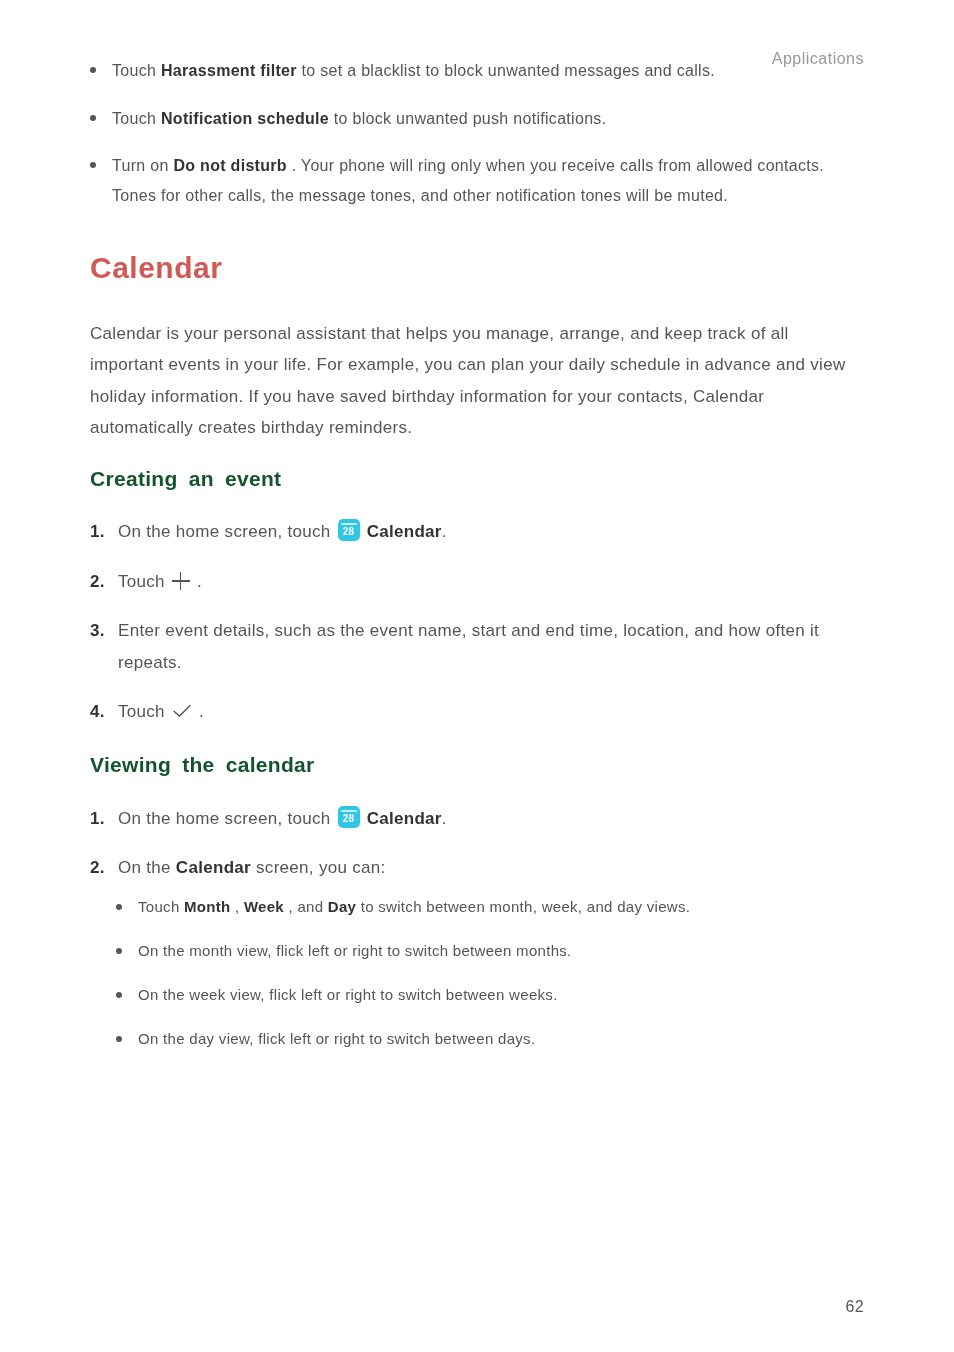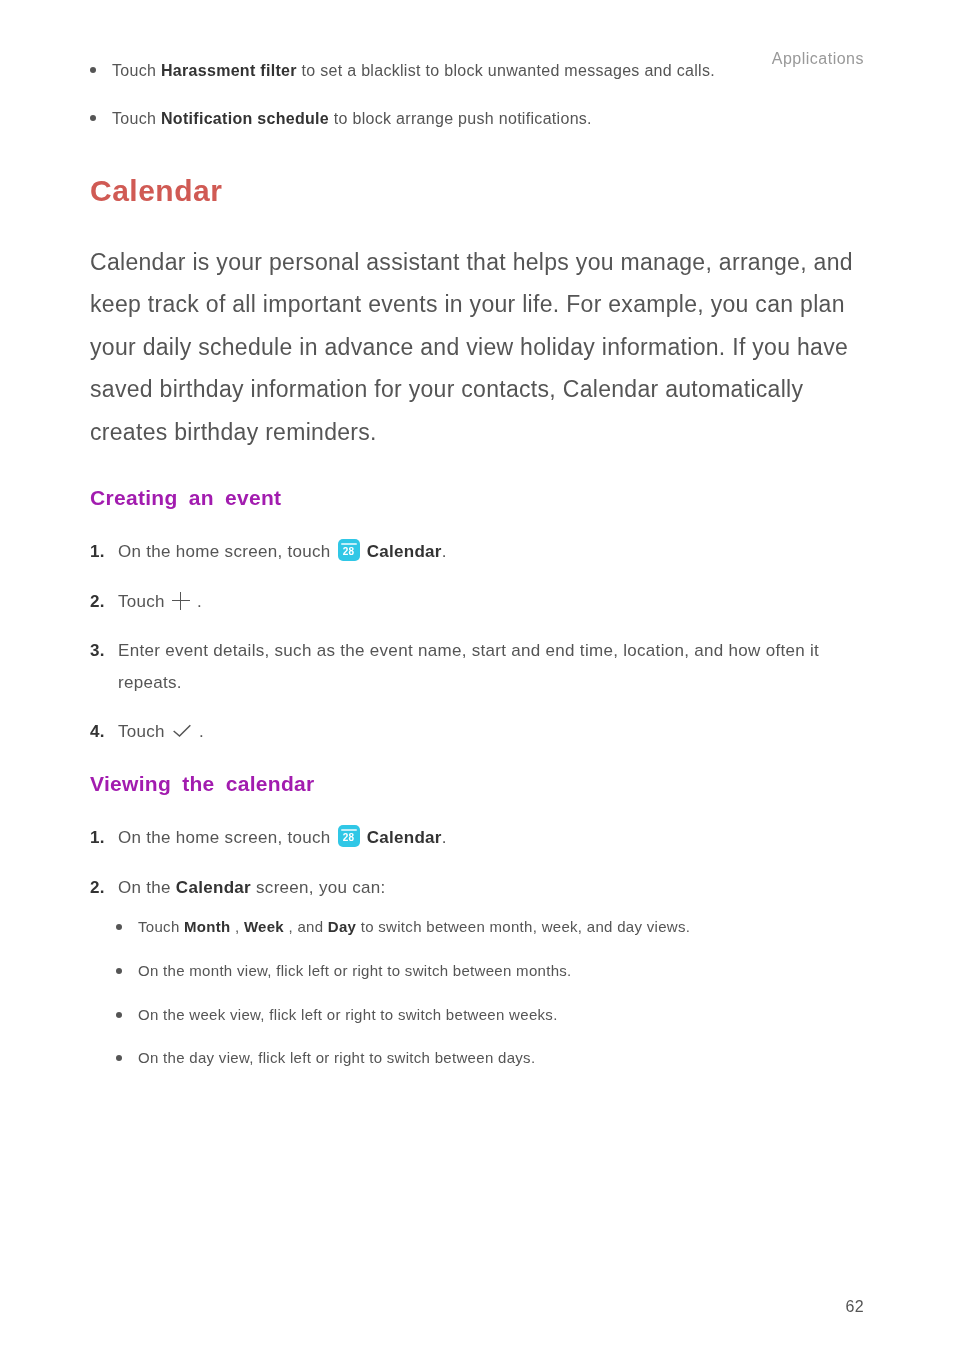--- a/index.html
+++ b/index.html
@@ -79,29 +79,29 @@
     }
     .section-title {
       font-size: 30px;
       font-weight: bold;
       color: #d05a54;
       margin-top: 30px;
       margin-bottom: 22px;
       letter-spacing: 0.5px;
     }
     .section-intro {
-      font-size: 23px;
-      color: #555;
-      margin-bottom: 26px;
+      font-size: 17px;
+      color: #555;
+      margin-bottom: 16px;
       line-height: 1.85;
     }
     .subsection-title {
       font-size: 21px;
       font-weight: bold;
-      color: #a21caf;
+      color: #14532d;
       margin-top: 6px;
       margin-bottom: 18px;
       word-spacing: 5px;
     }
     .numbered-list {
       list-style: none;
       counter-reset: step;
     }
     .numbered-list > li {
       position: relative;
@@ -206,21 +206,26 @@
 
 <ul class="bullet-list">
   <li>
     <span class="inline-text">Touch </span>
     <span class="bold inline-text">Harassment filter</span>
     <span class="inline-text"> to set a blacklist to block unwanted messages and calls.</span>
   </li>
   <li>
     <span class="inline-text">Touch </span>
     <span class="bold inline-text">Notification schedule</span>
-    <span class="inline-text"> to block arrange push notifications.</span>
+    <span class="inline-text"> to block unwanted push notifications.</span>
+  </li>
+  <li>
+    <span class="inline-text">Turn on </span>
+    <span class="bold inline-text">Do not disturb</span>
+    <span class="inline-text">. Your phone will ring only when you receive calls from allowed contacts. Tones for other calls, the message tones, and other notification tones will be muted.</span>
   </li>
 </ul>
 
 <h1 class="section-title">Calendar</h1>
 
 <p class="section-intro">Calendar is your personal assistant that helps you manage, arrange, and keep track of all important events in your life. For example, you can plan your daily schedule in advance and view holiday information. If you have saved birthday information for your contacts, Calendar automatically creates birthday reminders.</p>
 
 <h2 class="subsection-title">Creating an event</h2>
 
 <ol class="numbered-list">

